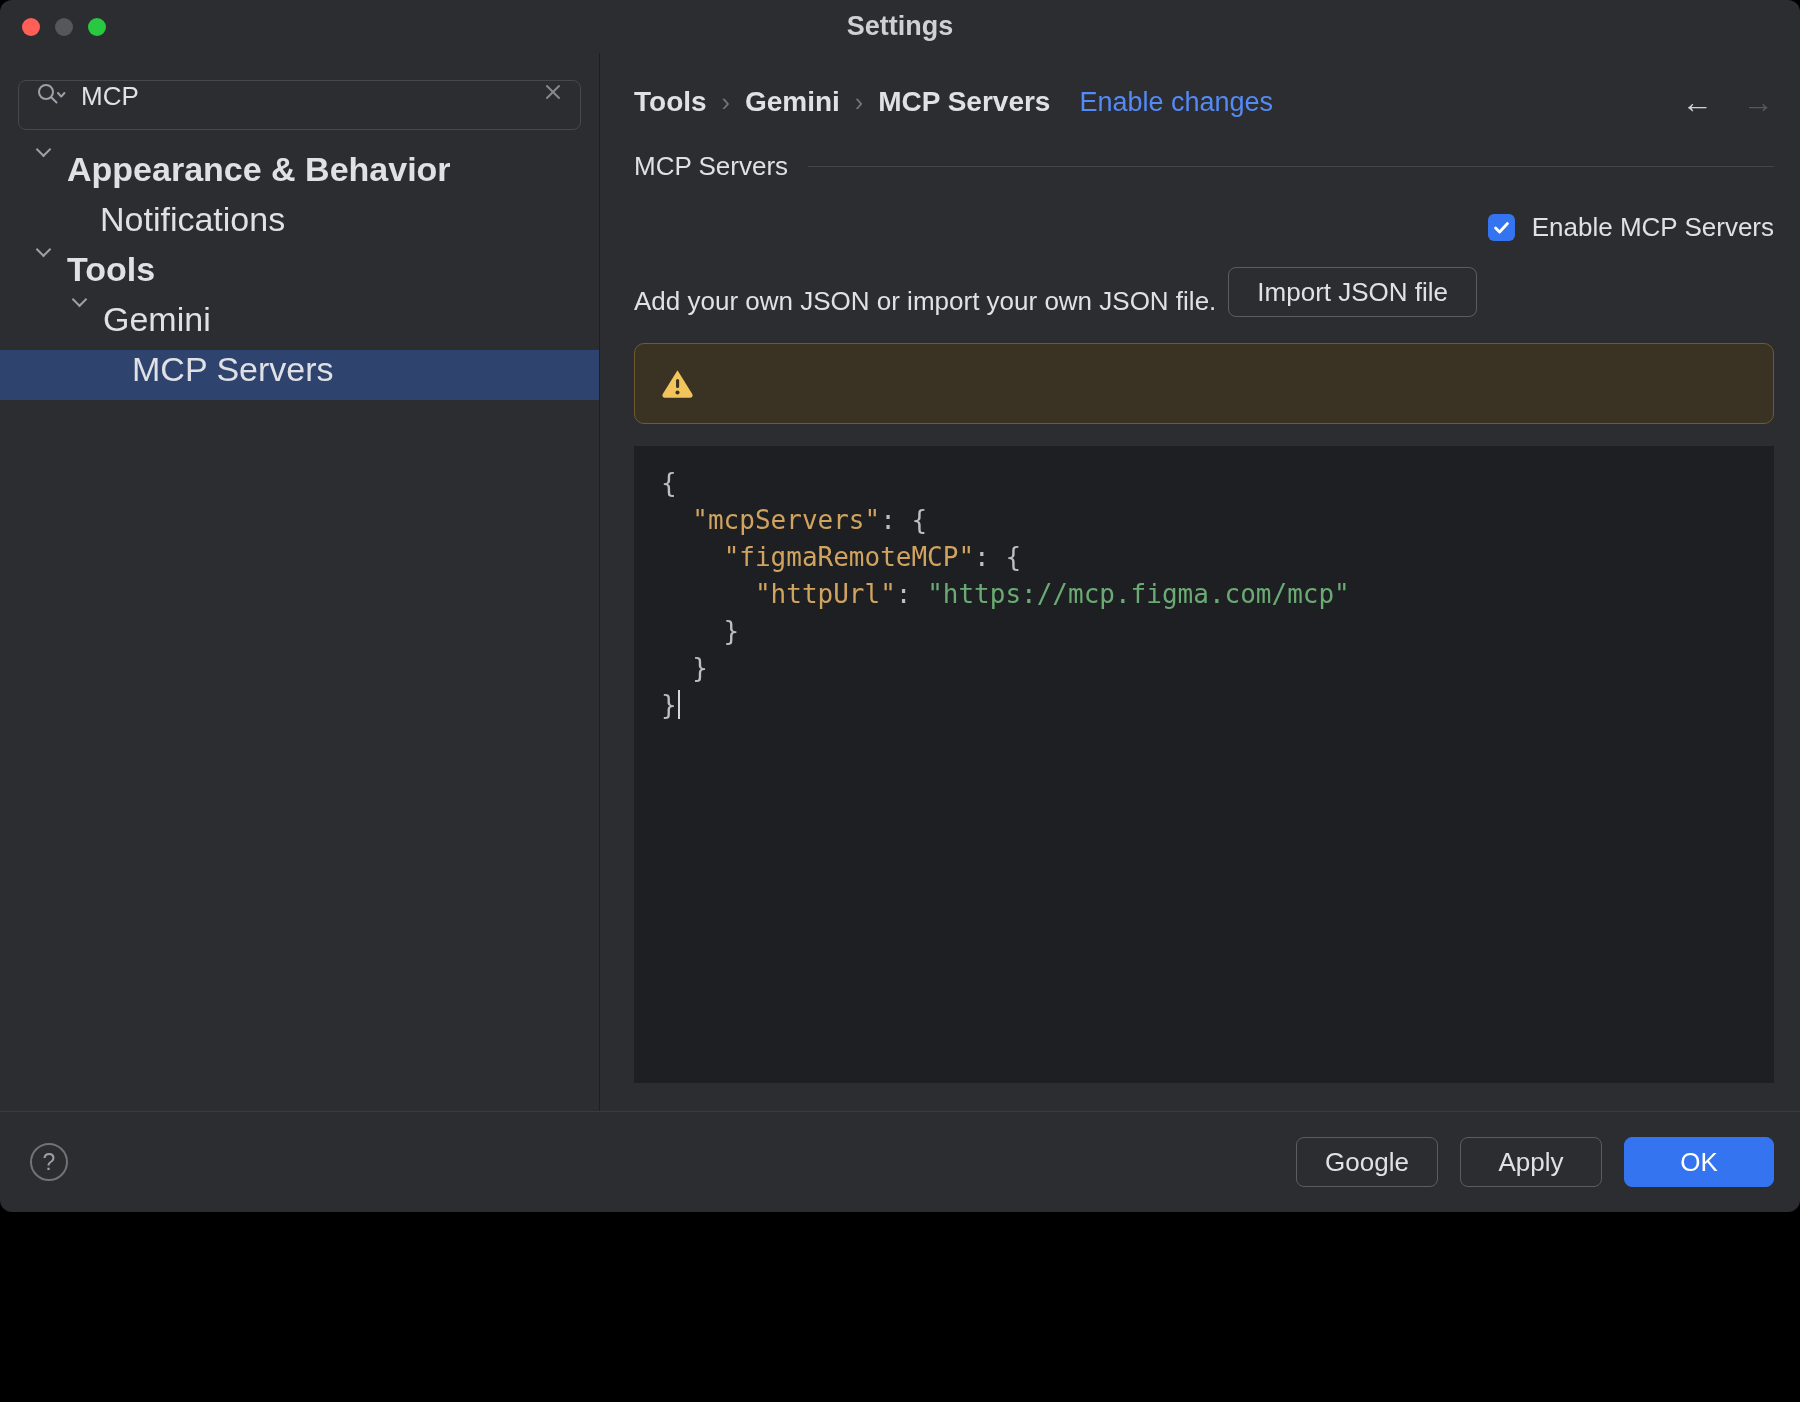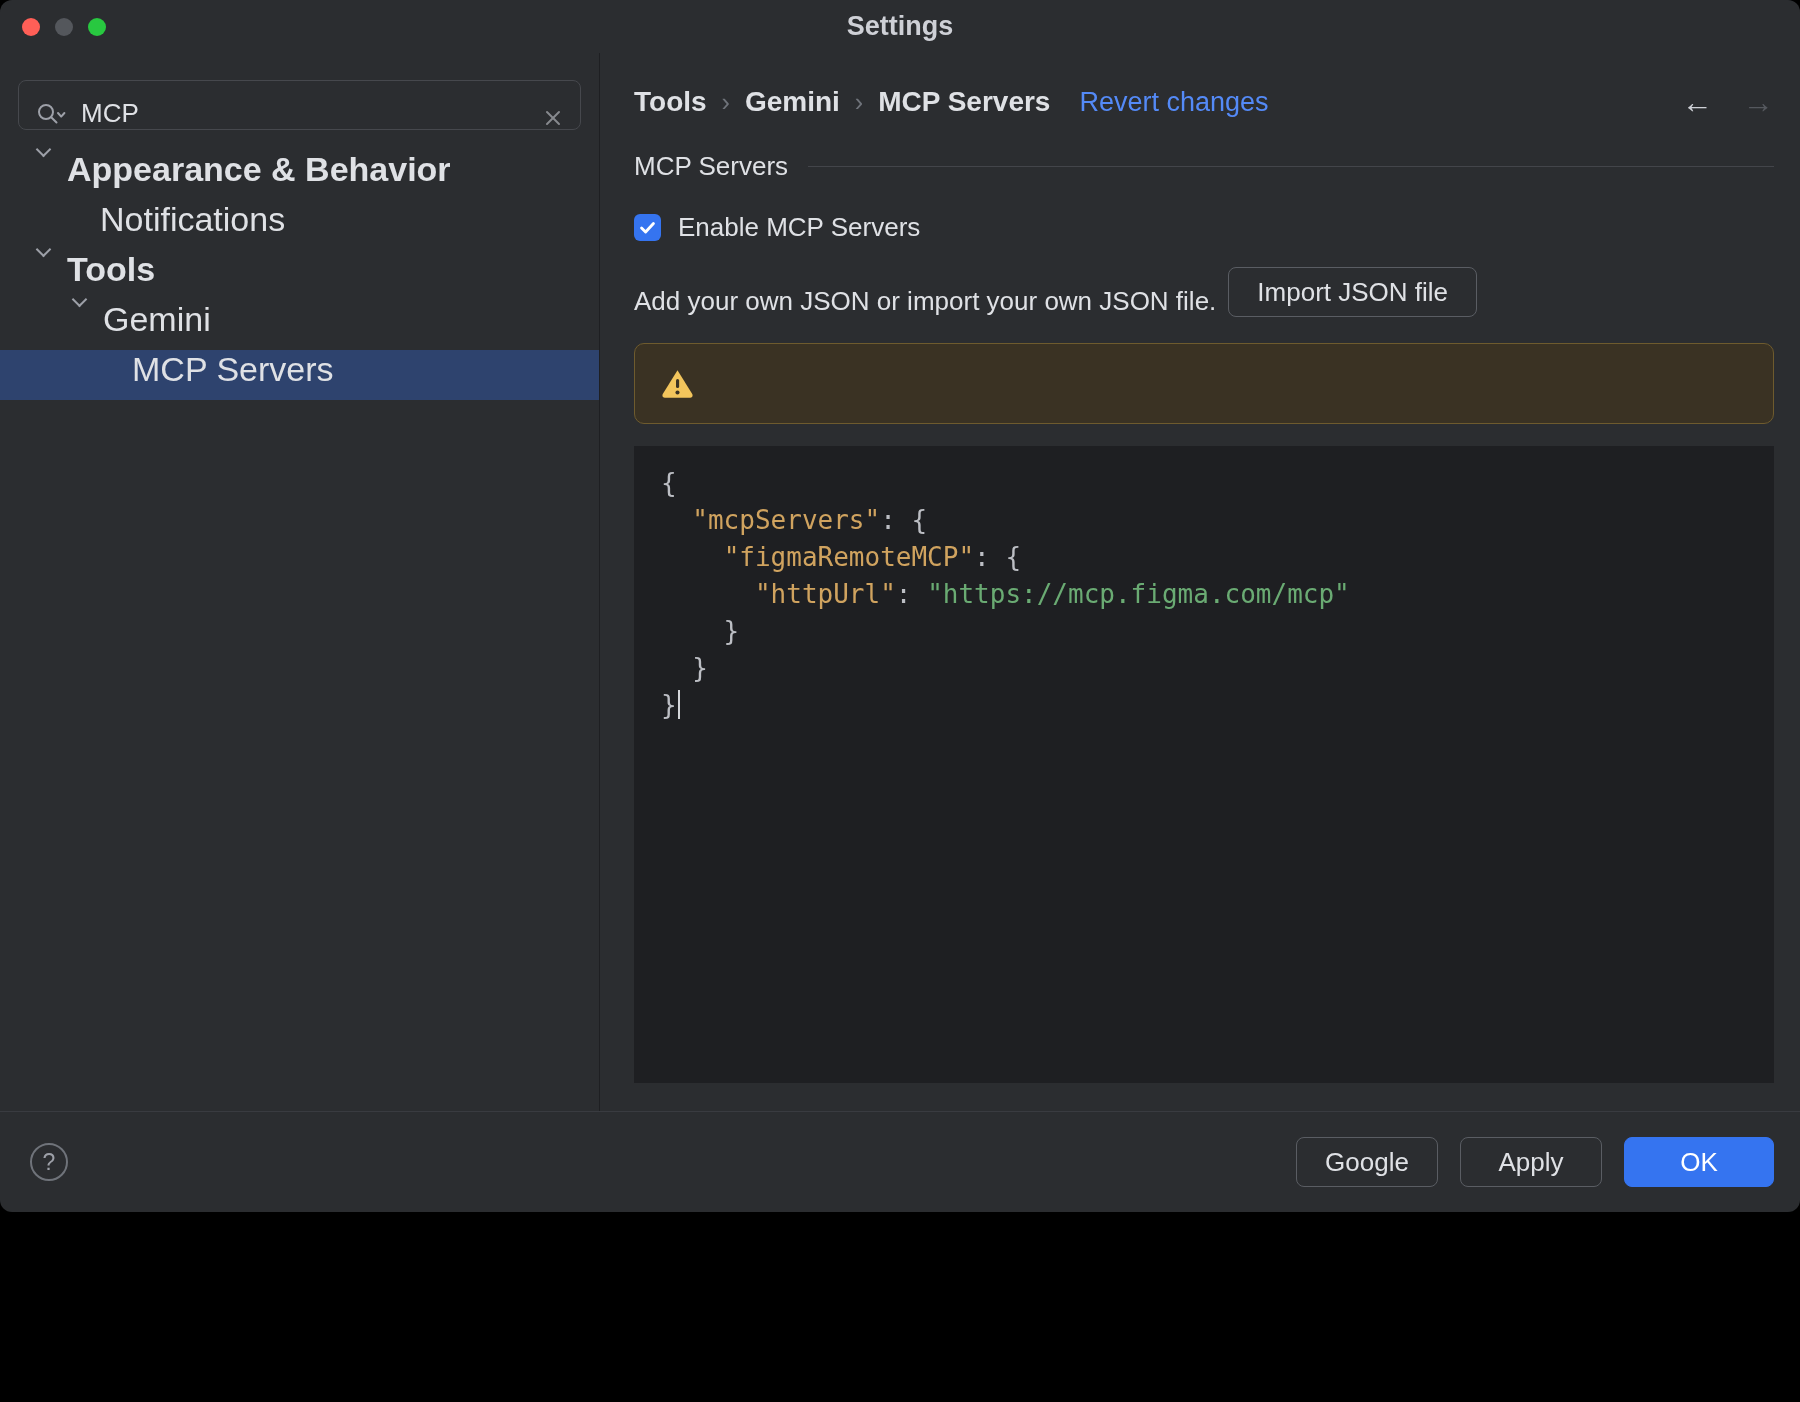--- a/index.html
+++ b/index.html
@@ -13,21 +13,21 @@
   .titlebar { flex:0 0 53px; position:relative; display:flex; align-items:center; justify-content:center; }
   .traffic-lights { position:absolute; left:22px; top:0; height:100%; display:flex; align-items:center; gap:15px; }
   .tl { width:18px; height:18px; border-radius:50%; display:inline-block; cursor:pointer; }
   .tl.red { background:#ff5f57; }
   .tl.gray { background:#54575c; }
   .tl.green { background:#28c840; }
   .win-title { font-weight:700; font-size:27px; color:#ced0d6; }
   
   .main-body { flex:1; display:flex; min-height:0; }
   .sidebar { flex:0 0 600px; width:600px; border-right:1px solid #1e1f22; padding-top:27px; display:flex; flex-direction:column; }
-  .searchbox { margin:0 18px; height:50px; border:1px solid #46484d; border-radius:8px; display:flex; align-items:flex-end; padding:0 16px; gap:14px; background:#2b2d30; }
+  .searchbox { margin:0 18px; height:50px; border:1px solid #46484d; border-radius:8px; display:flex; align-items:flex-start; padding:0 16px; gap:14px; background:#2b2d30; }
   .search-input { flex:1; background:transparent; border:none; outline:none; color:#dfe1e5; font-size:26px; font-family:inherit; min-width:0; }
   .icon-btn { display:flex; align-items:center; cursor:pointer; flex:0 0 auto; }
   .tree { margin-top:20px; }
   .tree-row { height:50px; display:flex; align-items:flex-start; font-size:34px; color:#dfe1e5; cursor:pointer; }
   .tree-row.bold { font-weight:700; }
   .tree-row.selected { background:#2e436e; }
   .chev { width:11px; height:11px; border-right:2.5px solid #9da0a8; border-bottom:2.5px solid #9da0a8; transform:rotate(45deg); margin:-6px 18px 0 0; flex:0 0 auto; }
   .ind0 { padding-left:38px; }
   .ind1t { padding-left:100px; }
   .ind1c { padding-left:74px; }
@@ -37,21 +37,21 @@
   .content-header { display:flex; align-items:center; height:38px; }
   .breadcrumb { display:flex; align-items:center; gap:15px; font-size:28px; font-weight:700; color:#dfe1e5; }
   .crumb { cursor:pointer; }
   .crumb-sep { color:#6f737a; font-weight:400; font-size:25px; }
   .revert-link { color:#548af7; font-weight:400; font-size:27px; margin-left:14px; cursor:pointer; }
   .nav-arrows { margin-left:auto; display:flex; gap:30px; font-size:31px; line-height:1; }
   .arrow-back { color:#ced0d6; cursor:pointer; }
   .arrow-fwd { color:#55585e; cursor:pointer; }
   .section-head { display:flex; align-items:center; margin-top:30px; font-size:26px; color:#dfe1e5; }
   .section-head .rule { flex:1; height:1px; background:#43454a; margin-left:20px; }
-  .checkbox-row { display:flex; align-items:center; gap:17px; margin-top:30px; font-size:26px; cursor:pointer; }
+  .checkbox-row { display:flex; align-items:center; gap:17px; margin-top:30px; font-size:26px; cursor:pointer;justify-content:flex-end; }
   .checkbox { width:27px; height:27px; border-radius:6px; background:#3574f0; display:flex; align-items:center; justify-content:center; flex:0 0 auto; }
   .import-row { display:flex; align-items:flex-end; margin-top:24px; font-size:26px; gap:12px; }
   .btn { font-family:inherit; font-size:26px; color:#dfe1e5; background:transparent; border:1px solid #5a5d63; border-radius:8px; height:50px; padding:0 28px; cursor:pointer; }
   .warning { margin-top:26px; background:#3a3223; border:1px solid #6e5b2e; border-radius:10px; padding:21px 26px; display:flex; gap:20px; align-items:flex-start; }
   .warning p { font-size:26px; line-height:1.38; color:#e8e9ec; max-width:1030px; }
   .warning-icon { flex:0 0 auto; margin-top:3px; }
   .editor { margin-top:22px; flex:1; background:#1e1f22; padding:19px 27px; font-family:"DejaVu Sans Mono", monospace; font-size:26px; line-height:37px; color:#bcbec4; overflow:hidden; cursor:text; }
   .code-line { white-space:pre; }
   .tk-k { color:#d0a35f; }
   .tk-s { color:#6aab73; }
@@ -121,21 +121,21 @@
     </aside>
 
     <main class="content">
       <div class="content-header">
         <div class="breadcrumb">
           <span class="crumb">Tools</span>
           <span class="crumb-sep">›</span>
           <span class="crumb">Gemini</span>
           <span class="crumb-sep">›</span>
           <span class="crumb">MCP Servers</span>
-          <span class="revert-link">Revert changes</span>
+          <span class="revert-link">Enable changes</span>
         </div>
         <div class="nav-arrows">
           <span class="arrow-back">←</span>
           <span class="arrow-fwd">→</span>
         </div>
       </div>
 
       <div class="section-head">
         <span>MCP Servers</span>
         <span class="rule"></span>

